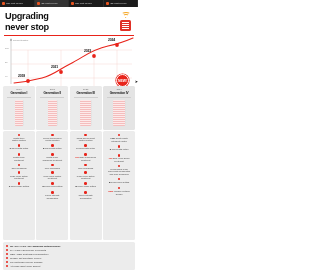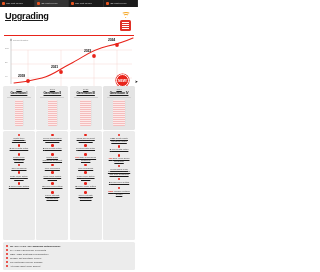--- a/index.html
+++ b/index.html
@@ -3,21 +3,21 @@
 <meta charset="utf-8">
 <style>
   * { margin:0; padding:0; box-sizing:border-box; }
   html,body { width:138px; height:272px; overflow:hidden; }
   body {
     font-family:"Liberation Sans", sans-serif;
     background:#ffffff;
     color:#1a1a1a;
     -webkit-font-smoothing:none;
   }
-  .page { width:138px; height:272px; position:relative; background:#fff; display:flex; flex-direction:column;text-decoration:underline; }
+  .page { width:138px; height:272px; position:relative; background:#fff; display:flex; flex-direction:column; }
 
   
   .tabstrip {
     height:7px; background:#111; display:flex; align-items:stretch; flex:0 0 auto;
   }
   .tab {
     flex:1 1 0; min-width:0; display:flex; align-items:center; gap:1px;
     padding:0 2px; border-right:1px solid #2b2b2b; background:#1b1b1b;
   }
   .tab.active { background:#333; }
@@ -114,20 +114,21 @@
     </div>
     <div class="tab">
       <span class="fav"></span>
       <span class="tlabel">LED Light Therapy</span>
     </div>
   </div>
 
   <div class="header">
     <div>
       <div class="title">Upgrading</div>
+      <div class="title">never stop</div>
     </div>
     <div class="logo">
       <span class="wave w1"></span>
       <span class="wave w2"></span>
       <span class="dot"></span>
       <span class="body">
           <i></i>
           <i></i>
           <i></i>
           <i></i>

